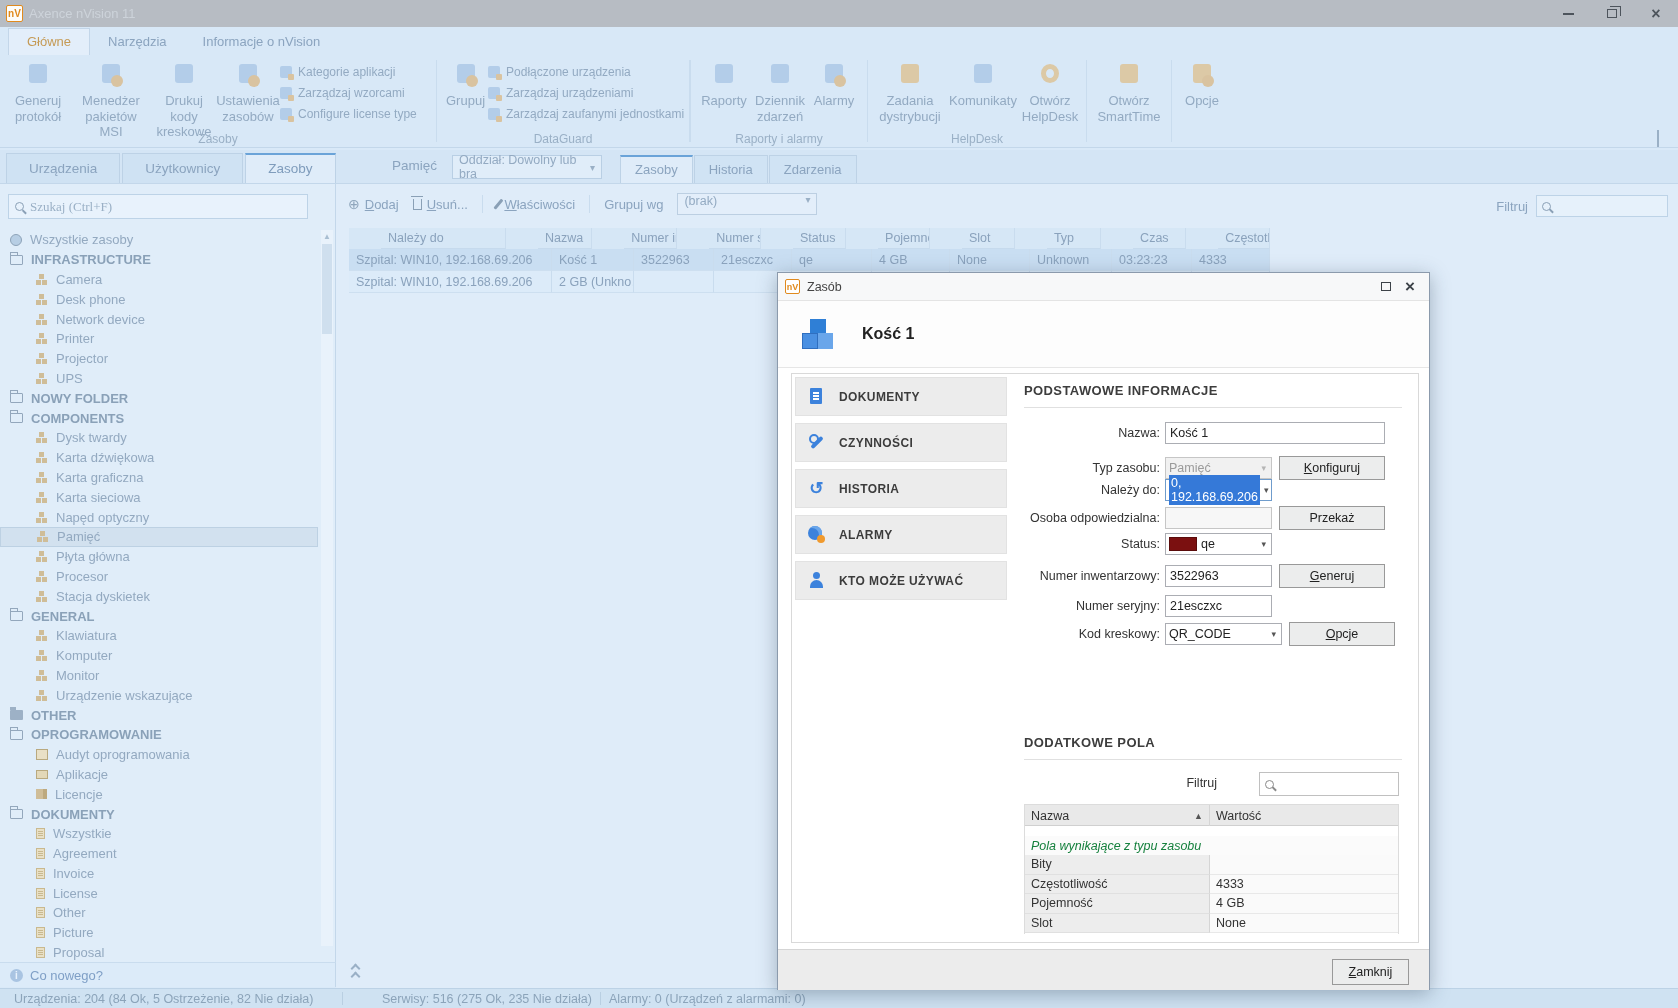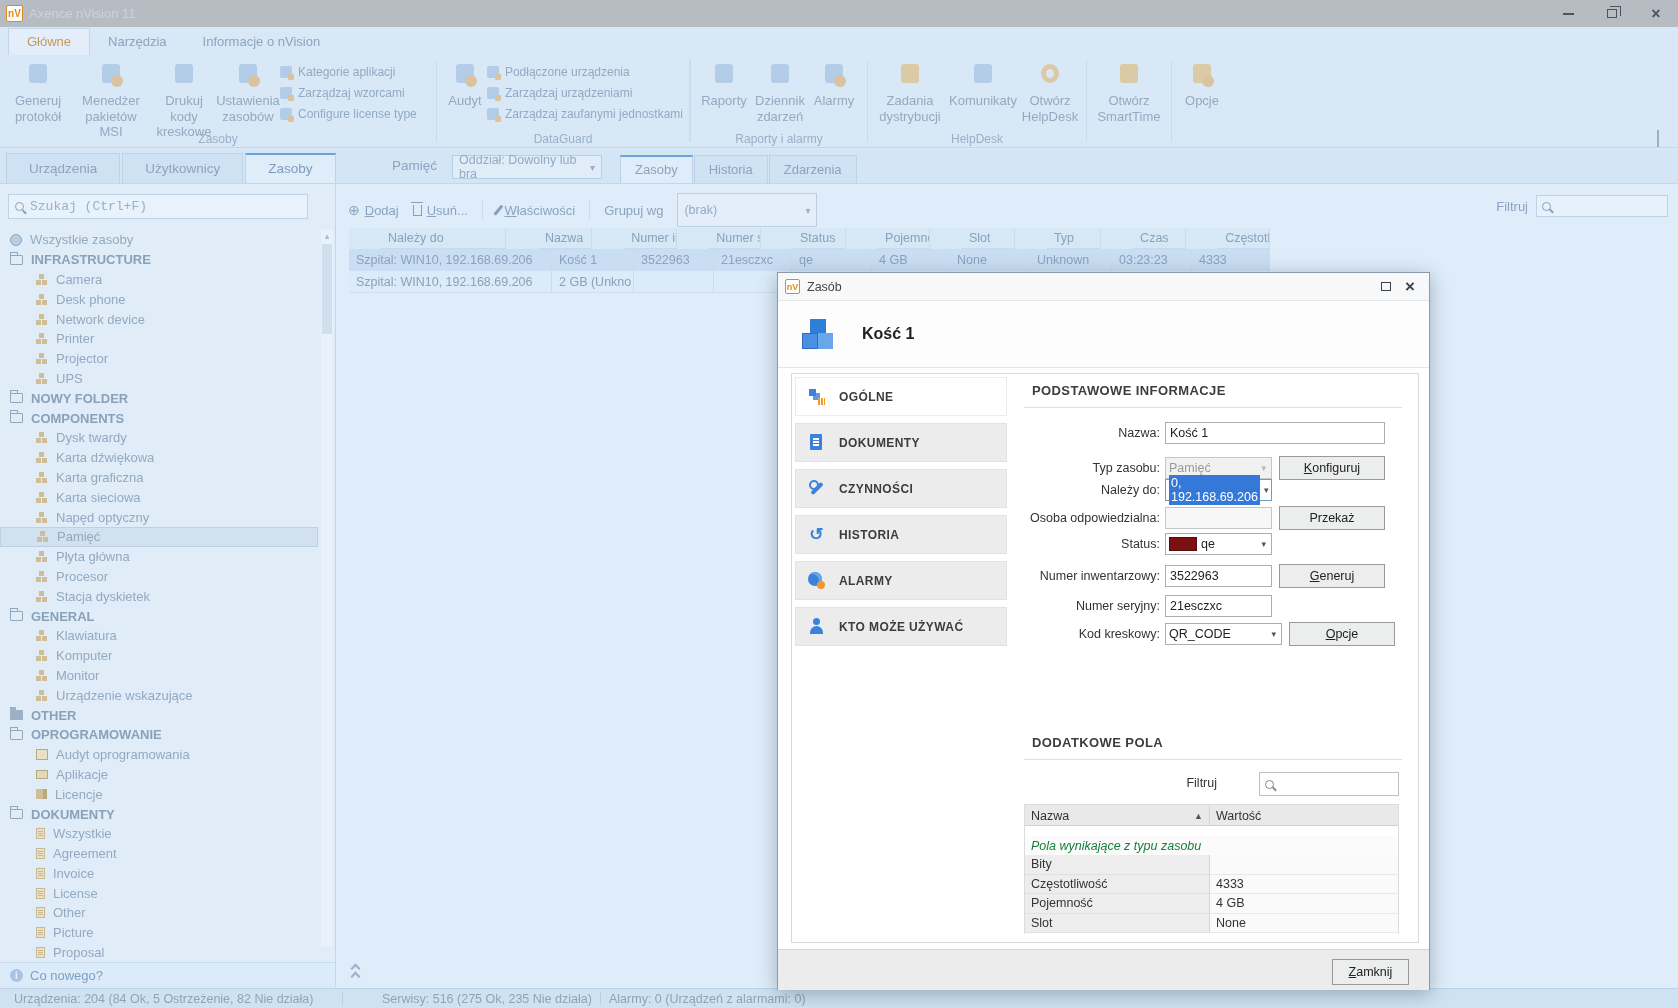--- a/index.html
+++ b/index.html
@@ -47,21 +47,21 @@
   .pamlabel { position:absolute; left:392px; top:8px; font-size:13.5px; color:#8ba4bf; }
   .scopecombo { position:absolute; left:452px; top:5px; width:150px; height:24px; background:#e0edf9; border:1px solid #b9cfe4; display:flex; align-items:center; padding:0 6px; font-size:12.5px; color:#93aac2; }
   .scopecombo .arr { margin-left:auto; color:#9ab0c6; font-size:10px; }
   .rtabs { position:absolute; left:620px; bottom:0; display:flex; }
   .rtab2 { padding:6px 14px; font-size:13px; color:#8ba4bf; background:#d0e3f4; border:1px solid #bdd2e6; border-bottom:none; margin-right:1px; }
   .rtab2.active { background:#dfecf9; border-top:2px solid #6aa3d8; padding-top:5px; }
 
   
   .sidebar { position:absolute; left:0; top:184px; width:336px; height:778px; background:#e0edf9; border-right:1px solid #c3d7ea; overflow:hidden; }
   .searchbox { position:absolute; left:8px; top:10px; width:300px; height:25px; background:#e8f2fc; border:1px solid #bdd3e7; display:flex; align-items:center; padding:0 6px; gap:6px; }
-  .searchbox input { border:none; background:transparent; outline:none; font-family:Liberation Mono, monospace; font-size:13px; color:#7f96ac; width:100%; }
+  .searchbox input { border:none; background:transparent; outline:none; font-family:Liberation Serif, serif; font-size:13px; color:#7f96ac; width:100%; }
   .searchbox input::placeholder { color:#9ab0c6; opacity:1; }
   .mag { width:9px; height:9px; border:1.5px solid #8aa0b6; border-radius:50%; position:relative; flex:none; }
   .mag::after { content:""; position:absolute; width:5px; height:1.5px; background:#8aa0b6; transform:rotate(45deg); right:-4px; bottom:-2px; }
   .tree { position:absolute; left:0; top:46px; width:318px; }
   .tn { height:19.8px; display:flex; align-items:center; gap:8px; padding-left:10px; font-size:13px; color:#93a9c0; white-space:nowrap; }
   .tn.sec { font-weight:bold; color:#8aa1b8; }
   .tn.child { padding-left:36px; }
   .tn.sel { background:#d2e1ef; border:1px solid #bdd1e3; }
   .tic { flex:none; }
   .i-globe { width:12px; height:12px; border-radius:50%; background:#b7cee4; border:1px solid #8da3b8; }
@@ -85,21 +85,21 @@
 
   
   .content { position:absolute; left:336px; top:184px; width:1342px; height:804px; background:#dfecf9; overflow:hidden; }
   .toolbar { position:absolute; left:12px; top:9px; display:flex; align-items:center; gap:14px; font-size:13px; color:#8ba4bf; }
   .tbtn { display:flex; align-items:center; gap:5px; }
   .tsep { width:1px; height:18px; background:#c9dcee; }
   .plusicon { font-size:14px; color:#8fa6bc; line-height:1; }
   .binicon { width:9px; height:11px; border:1.5px solid #8aa0b6; border-top:none; position:relative; }
   .binicon::before { content:""; position:absolute; top:-3px; left:-3px; width:12px; height:1.5px; background:#8aa0b6; }
   .penicon { width:2.5px; height:12px; background:#8aa0b6; transform:rotate(40deg); border-radius:1px; }
-  .groupcombo { width:140px; height:22px; background:#e3eefa; border:1px solid #bccfe2; display:flex; align-items:center; padding:16px 6px; color:#93aac2; font-size:12.5px; }
+  .groupcombo { width:140px; height:22px; background:#e3eefa; border:1px solid #bccfe2; display:flex; align-items:flex-start; padding:0 6px; color:#93aac2; font-size:12.5px; }
   .groupcombo .arr { margin-left:auto; font-size:10px; color:#9ab0c6; }
   .filtergrp { position:absolute; right:10px; top:11px; display:flex; align-items:center; gap:8px; color:#8ba4bf; font-size:13px; }
   .filtergrp .fbox { width:132px; height:22px; background:#e6f1fb; border:1px solid #bdd3e7; display:flex; align-items:center; padding:0 5px; }
 
   .dtable { position:absolute; left:13px; top:44px; width:921px; }
   .drow { display:flex; height:22px; }
   .dhead { background:#d6e7f6; color:#87a0bb; font-size:12.5px; height:21px; }
   .dcell { border-right:1px solid #c9dcee; border-bottom:1px solid #cddff0; padding:0 7px; display:flex; align-items:center; overflow:hidden; white-space:nowrap; font-size:12.5px; color:#8aa2bc; }
   .dhead .dcell { border-bottom:1px solid #c6daed;margin-left:32px; }
   .r1 { background:#c9def2; }
@@ -138,21 +138,21 @@
   .nic-doc::after { content:""; position:absolute; left:5px; top:4px; width:6px; height:1.5px; background:#fff; box-shadow:0 3px 0 #fff, 0 6px 0 #fff; }
   .nic-wrench::before { content:""; position:absolute; left:7px; top:1px; width:4px; height:15px; background:#3c82dc; border-radius:2px; transform:rotate(45deg); }
   .nic-wrench::after { content:""; position:absolute; left:1px; top:0; width:6px; height:6px; border:2.5px solid #3c82dc; border-radius:50%; }
   .nic-history { color:#3c82dc; font-size:17px; font-weight:bold; line-height:17px; text-align:center; }
   .nic-globe::before { content:""; position:absolute; left:0; top:0; width:14px; height:14px; border-radius:50%; background:#3c82dc; box-shadow:inset -3px 2px 0 #6aa6ea; }
   .nic-globe::after { content:""; position:absolute; right:0; bottom:0; width:8px; height:8px; border-radius:50%; background:#f09a2e; }
   .nic-person::before { content:""; position:absolute; left:5px; top:0; width:7px; height:7px; border-radius:50%; background:#3c82dc; }
   .nic-person::after { content:""; position:absolute; left:2px; top:8px; width:13px; height:8px; border-radius:7px 7px 0 0; background:#3c82dc; }
 
   .dform { position:absolute; left:232px; top:0; width:388px; height:570px; }
-  .dsection { position:absolute; left:8px; font-size:13px; font-weight:bold; letter-spacing:0.4px; color:#3d3d3d; }
+  .dsection { position:absolute; left:0; font-size:13px; font-weight:bold; letter-spacing:0.4px; color:#3d3d3d; }
   .dhr { position:absolute; left:0; width:378px; height:1px; background:#e0e0e0; }
   .frow { position:absolute; left:0; width:378px; height:24px; }
   .flabel { position:absolute; left:0; top:4px; width:136px; text-align:right; font-size:12.5px; color:#333; }
   .finput { position:absolute; left:141px; top:0; width:107px; height:22px; border:1px solid #abadb3; background:#fff; font-family:inherit; font-size:12.5px; color:#222; padding:0 4px; outline:none; }
   .finput.wide { width:220px; }
   .fcombo { position:absolute; left:141px; top:0; width:107px; height:22px; border:1px solid #abadb3; background:#fff; display:flex; align-items:center; padding:0 3px; font-size:12.5px; color:#222; gap:4px; }
   .fcombo .arr { margin-left:auto; font-size:9px; color:#555; padding-right:2px; }
   .fcombo.disabled { background:#f1f1f1; border-color:#c6c6c6; color:#9a9a9a; }
   .fcombo.disabled .arr { color:#b5b5b5; }
   .fcombo.focus { border-color:#6f9ccc; }
@@ -236,21 +236,21 @@
           <span class="si"></span>
           <span>Configure license type</span>
         </div>
     </div>
     <div class="rgrouplbl">Zasoby</div>
   </div>
   <div class="rsep"></div>
   <div class="rgroup" style="width:252px">
     <div class="rbtn narrow" style="width:48px">
         <span class="bi acc"></span>
-        <span>Audyt</span>
+        <span>Grupuj</span>
       </div>
     <div class="rsmcol">
       <div class="rsm">
           <span class="si"></span>
           <span>Podłączone urządzenia</span>
         </div>
       <div class="rsm">
           <span class="si"></span>
           <span>Zarządzaj urządzeniami</span>
         </div>
@@ -583,24 +583,20 @@
       <span class="dlg-max"></span>
       <span class="dlg-x">×</span>
     </div>
   </div>
   <div class="dlg-header">
     <span class="hcubes"></span>
     <span class="res-title">Kość 1</span>
   </div>
   <div class="dlg-panel">
     <div class="dnav">
-      <div class="dnavitem active">
-          <span class="nic nic-cube"></span>
-          <span>OGÓLNE</span>
-        </div>
       <div class="dnavitem">
           <span class="nic nic-doc"></span>
           <span>DOKUMENTY</span>
         </div>
       <div class="dnavitem">
           <span class="nic nic-wrench"></span>
           <span>CZYNNOŚCI</span>
         </div>
       <div class="dnavitem">
           <span class="nic nic-history">↺</span>

